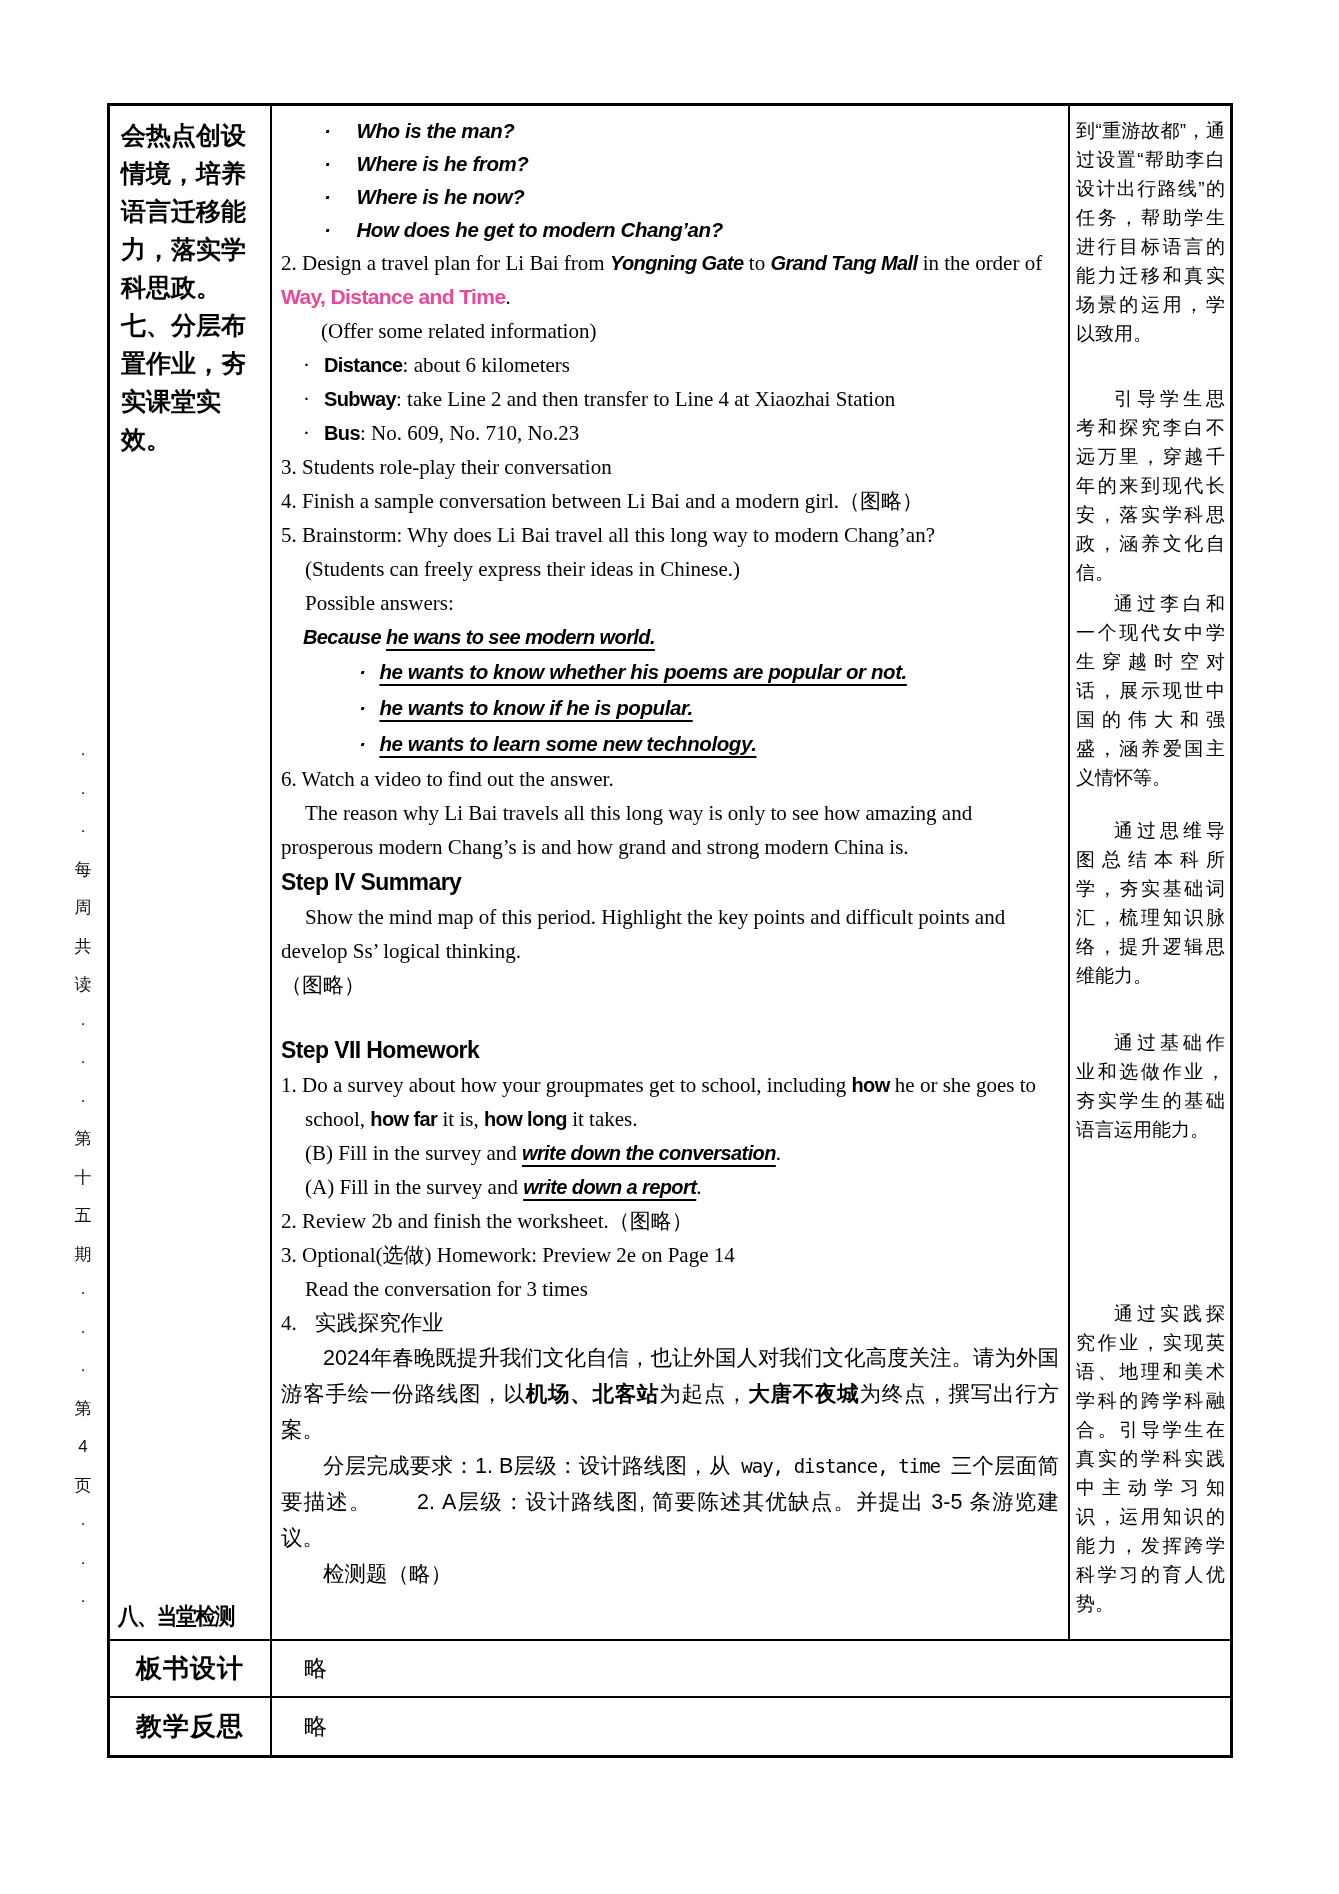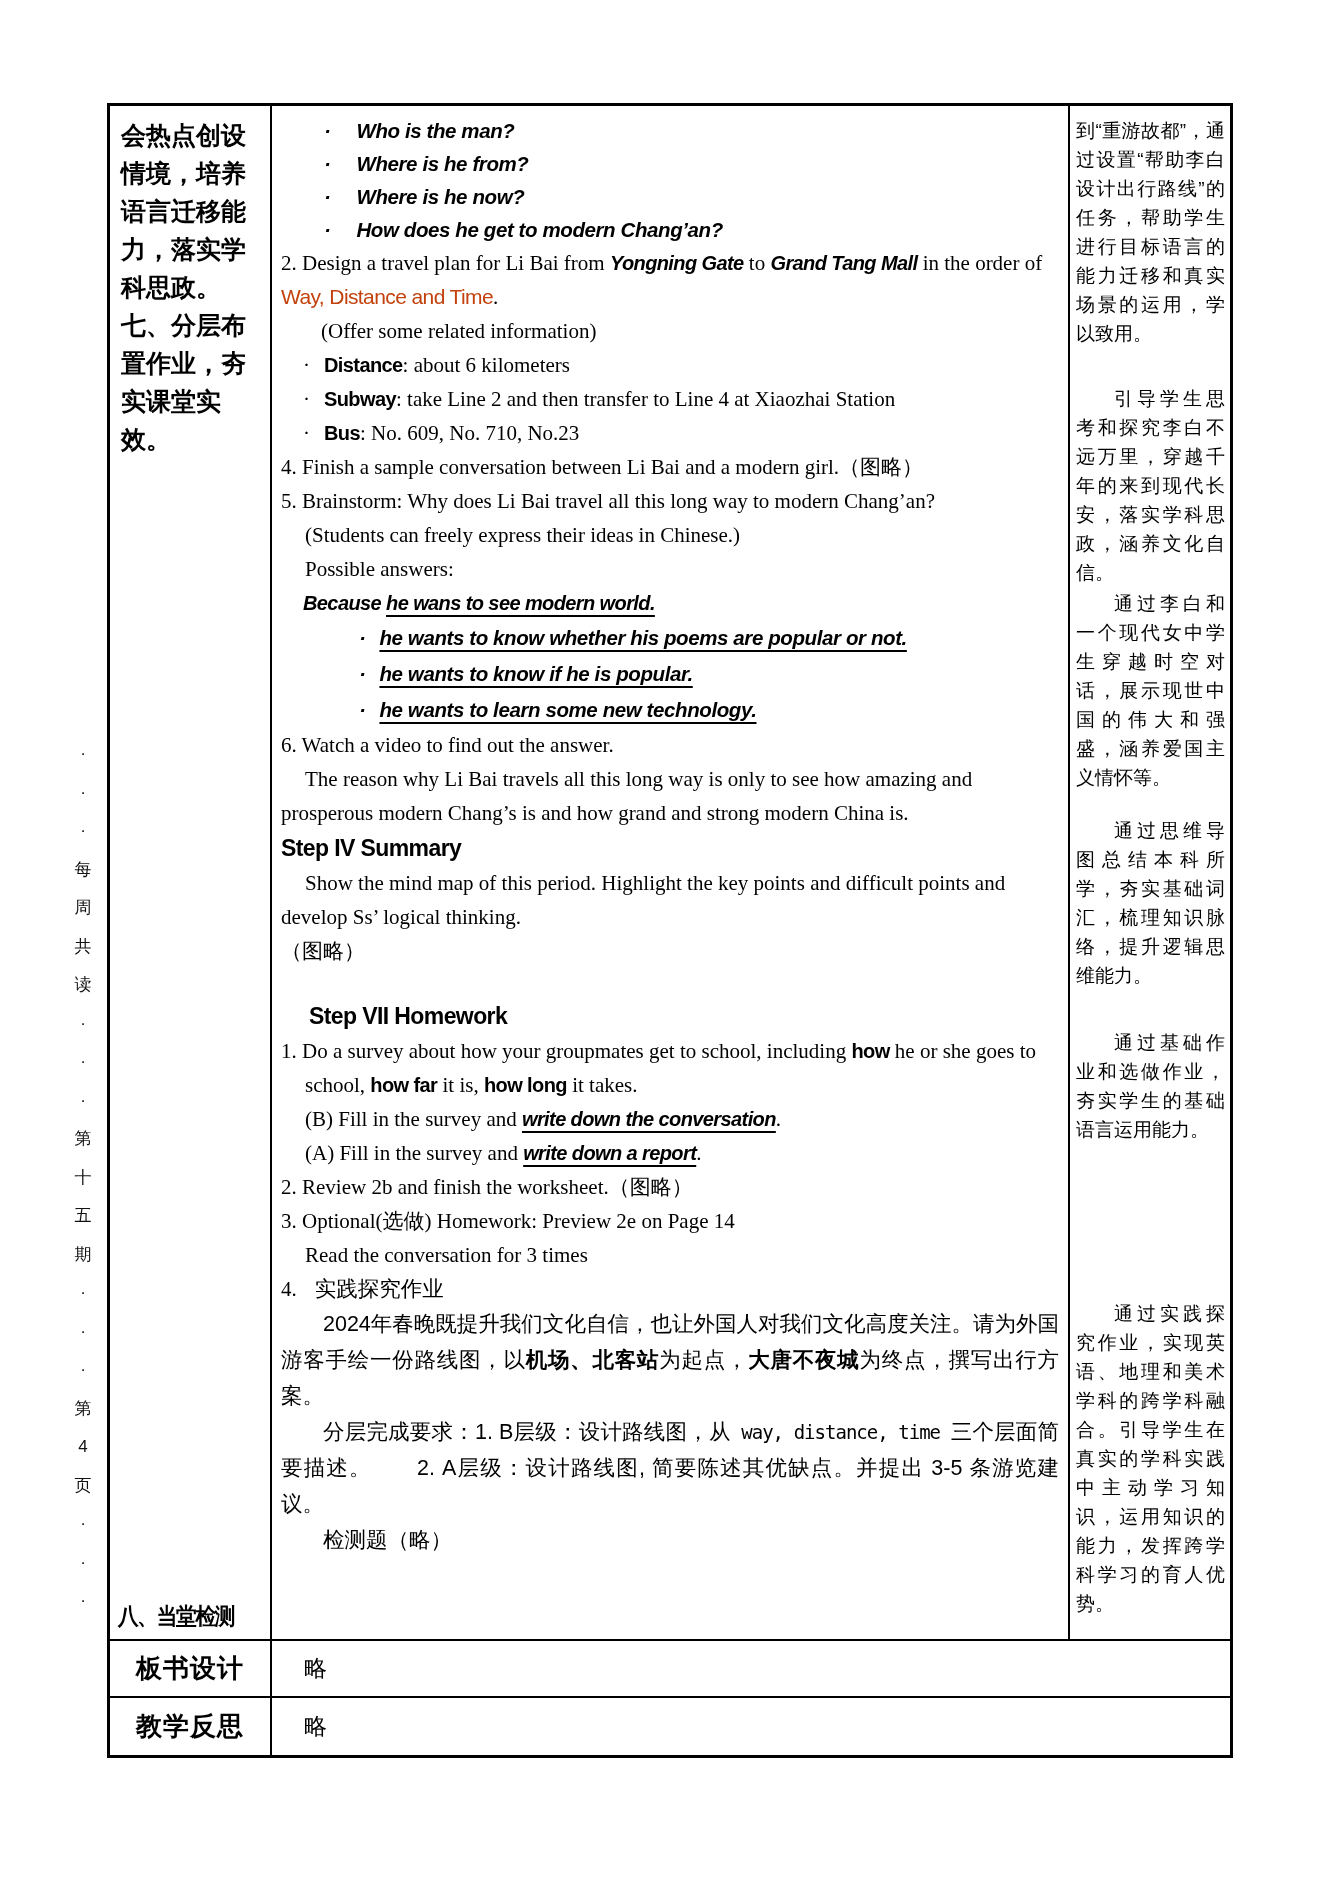--- a/index.html
+++ b/index.html
@@ -39,33 +39,33 @@
   
   .body-line{font-size:21px;line-height:34px;}
   .q-line{display:flex;gap:26px;padding-left:43px;line-height:33px;
           font-family:"Liberation Sans",sans-serif;font-style:italic;font-weight:700;
           font-size:20.5px;letter-spacing:-0.4px;}
   .bullet{flex:0 0 auto;}
   .info-line{display:flex;gap:14px;padding-left:22px;font-size:21px;line-height:34px;}
   .bs{font-family:"Liberation Sans",sans-serif;font-weight:700;font-size:20px;letter-spacing:-0.6px;}
   .bsi{font-family:"Liberation Sans",sans-serif;font-weight:700;font-style:italic;
        font-size:20px;letter-spacing:-0.6px;}
-  .red{color:#c2410c;font-family:"Liberation Sans",sans-serif;font-weight:400;
+  .red{color:#ec4899;font-family:"Liberation Sans",sans-serif;font-weight:700;
        font-size:21px;letter-spacing:-0.6px;}
   .ind1{padding-left:24px;}
   .ind2{padding-left:40px;}
   .hang{padding-left:24px;text-indent:-24px;}
   .firstind{text-indent:24px;margin:0;}
   .sub-ans{display:flex;gap:14px;padding-left:78px;line-height:36px;
            font-family:"Liberation Sans",sans-serif;font-style:italic;font-weight:700;
            font-size:20.5px;letter-spacing:-0.4px;}
   .ul{text-decoration:underline;text-decoration-thickness:2px;text-underline-offset:5px;}
   .step-title{font-family:"Liberation Sans",sans-serif;font-weight:700;font-size:23px;
               letter-spacing:-0.6px;line-height:36px;}
-  .gap30{margin-top:30px;margin-left:28px;}
+  .gap30{margin-top:30px;}
   .cnp{font-family:"Liberation Sans",sans-serif;font-size:21.5px;line-height:36px;
        margin:0;text-align:justify;}
   .cnp b{font-weight:700;}
   .cn-ind{text-indent:42px;}
   .mono{font-family:"DejaVu Sans Mono",monospace;font-size:19px;letter-spacing:-1px;}
   .h4line{font-size:21px;line-height:34px;}
   .h4label{font-family:"Liberation Sans",sans-serif;font-size:21.5px;margin-left:18px;}
 
   
   .small-row{display:flex;border-top:2px solid #000;box-sizing:border-box;}
@@ -149,20 +149,21 @@
         </div>
         <div class="info-line">
           <span class="bullet">·</span>
           <span><span class="bs">Subway</span><span>: take Line 2 and then transfer to Line 4 at Xiaozhai Station</span></span>
         </div>
         <div class="info-line">
           <span class="bullet">·</span>
           <span><span class="bs">Bus</span><span>: No. 609, No. 710, No.23</span></span>
         </div>
 
+        <div class="body-line">3. Students role-play their conversation</div>
         <div class="body-line">4. Finish a sample conversation between Li Bai and a modern girl.（图略）</div>
         <div class="body-line">5. Brainstorm: Why does Li Bai travel all this long way to modern Chang’an?</div>
         <div class="body-line ind1">(Students can freely express their ideas in Chinese.)</div>
         <div class="body-line ind1">Possible answers:</div>
 
         <div class="body-line" style="padding-left:22px;">
           <span class="bsi">Because </span><span class="bsi ul">he wans to see modern world.</span>
         </div>
 
         <div class="sub-ans">

